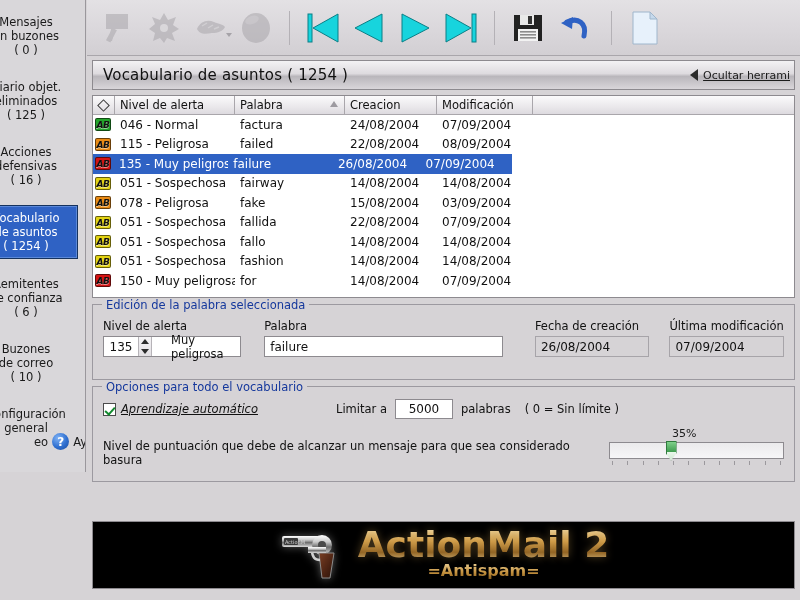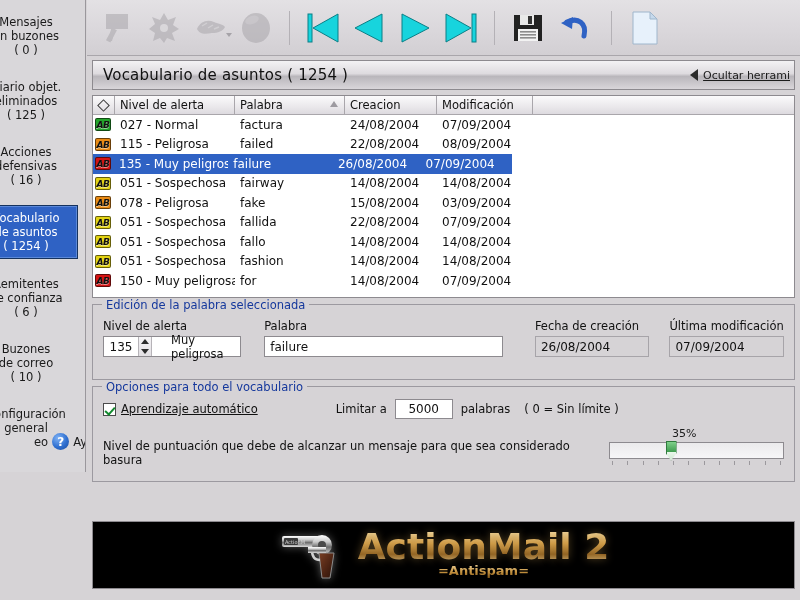--- a/index.html
+++ b/index.html
@@ -184,21 +184,21 @@
     height: 21px; border: 1px solid #8d8a8f; background: #fff;
     font-size: 12px; color: #111; display: flex; align-items: center;
     padding-left: 5px;
   }
   .readonly {
     height: 21px; border: 1px solid #a7a4a9; background: #d6d3d6;
     font-size: 12px; color: #111; display: flex; align-items: center;
     padding-left: 5px;
   }
 
-  .checkrow { display: flex; align-items: center; }
+  .checkrow { display: flex; align-items: center; font-style: italic; }
   .checkbox {
     width: 13px; height: 13px; border: 1px solid #4b4b4b; background: #fff;
     margin-right: 5px; position: relative; cursor: pointer; flex: 0 0 auto;
   }
   .checkbox::after {
     content: ""; position: absolute; left: 3px; top: 1px;
     width: 4px; height: 8px; border: solid #128a2e;
     border-width: 0 2px 2px 0; transform: rotate(42deg);
   }
   .check-label { font-size: 11.5px; color: #111; text-decoration: underline; cursor: pointer; }
@@ -247,21 +247,21 @@
   .banner-text { position: relative; top: -2px; }
   .bn-title {
     font-size: 36px; font-weight: bold; line-height: 36px;
     background: linear-gradient(to bottom, #f7e3b0 0%, #d8a24a 40%, #8a5b1c 70%, #e8cf96 100%);
     -webkit-background-clip: text; background-clip: text;
     -webkit-text-fill-color: transparent; color: transparent;
     text-shadow: 0 0 8px rgba(180,140,70,.45);
     letter-spacing: 0px;
   }
   .bn-sub {
-    font-size: 13px; font-weight: bold; text-align: center; margin-top: -2px;
+    font-size: 16px; font-weight: bold; text-align: center; margin-top: -2px;
     background: linear-gradient(to bottom, #f2dba6 0%, #c5923f 60%, #7d5418 100%);
     -webkit-background-clip: text; background-clip: text;
     -webkit-text-fill-color: transparent; color: transparent;
   }
 </style>
 </head>
 <body>
 
 <div id="app">
 
@@ -411,21 +411,21 @@
         <div class="gh c4">
           <span>Modificación</span>
         </div>
         <div class="gh cfill"></div>
       </div>
       <div id="grid-body">
           <div class="grid-row">
             <div class="cell c0">
               <span class="abcicon" style="background: rgb(34, 163, 42); border: 1px solid rgba(0, 0, 0, 0.55);">AB</span>
             </div>
-            <div class="cell c1">027 - Normal</div>
+            <div class="cell c1">046 - Normal</div>
             <div class="cell c2">factura</div>
             <div class="cell c3">24/08/2004</div>
             <div class="cell c4">07/09/2004</div>
           </div>
           <div class="grid-row">
             <div class="cell c0">
               <span class="abcicon" style="background: rgb(232, 138, 20); border: 1px solid rgba(0, 0, 0, 0.55);">AB</span>
             </div>
             <div class="cell c1">115 - Peligrosa</div>
             <div class="cell c2">failed</div>

